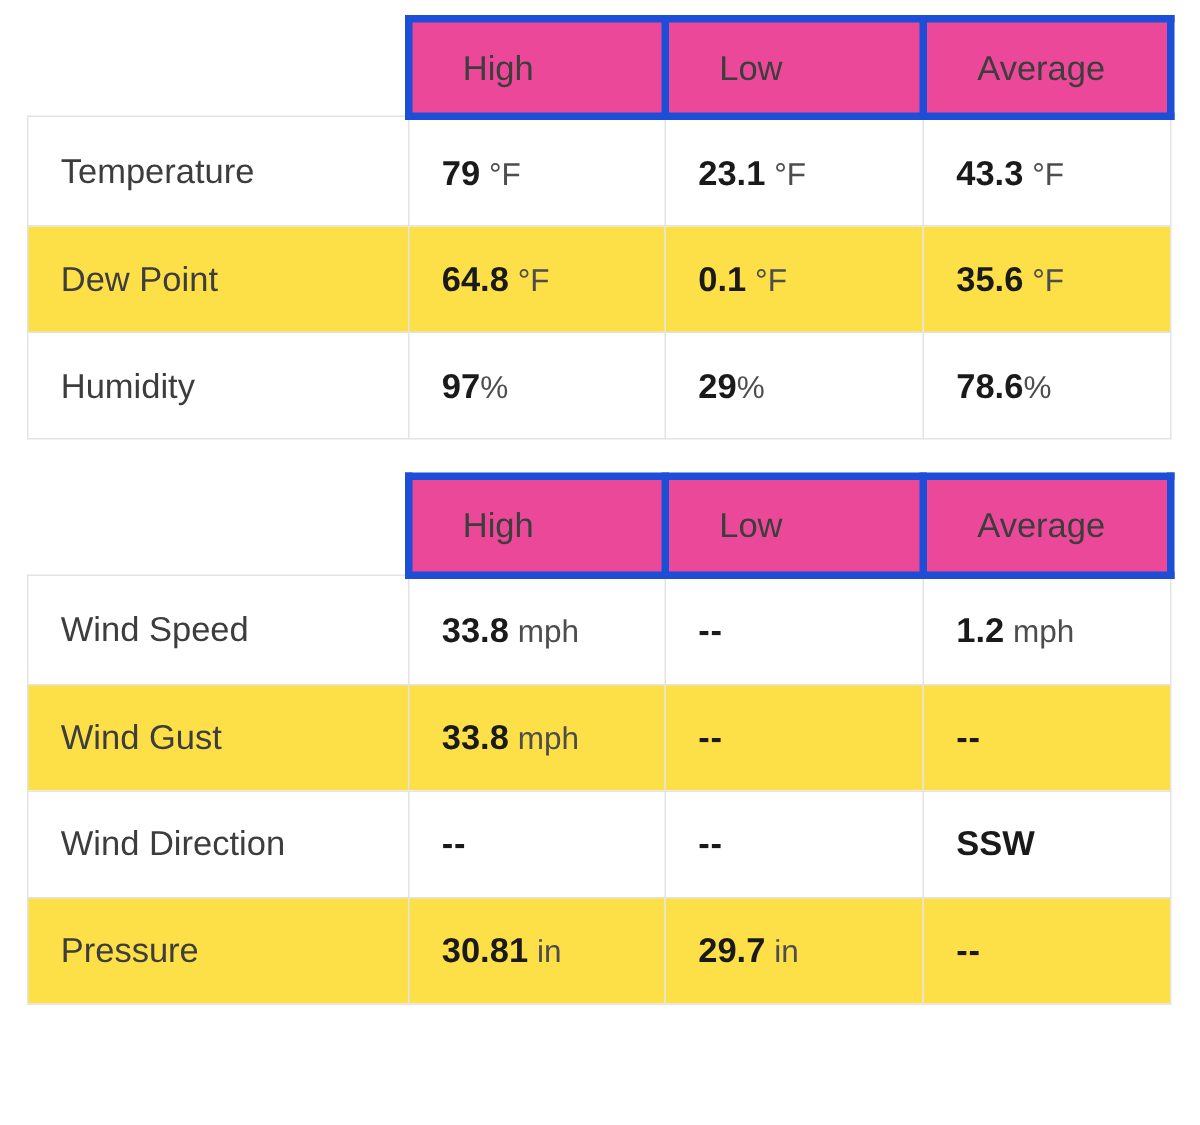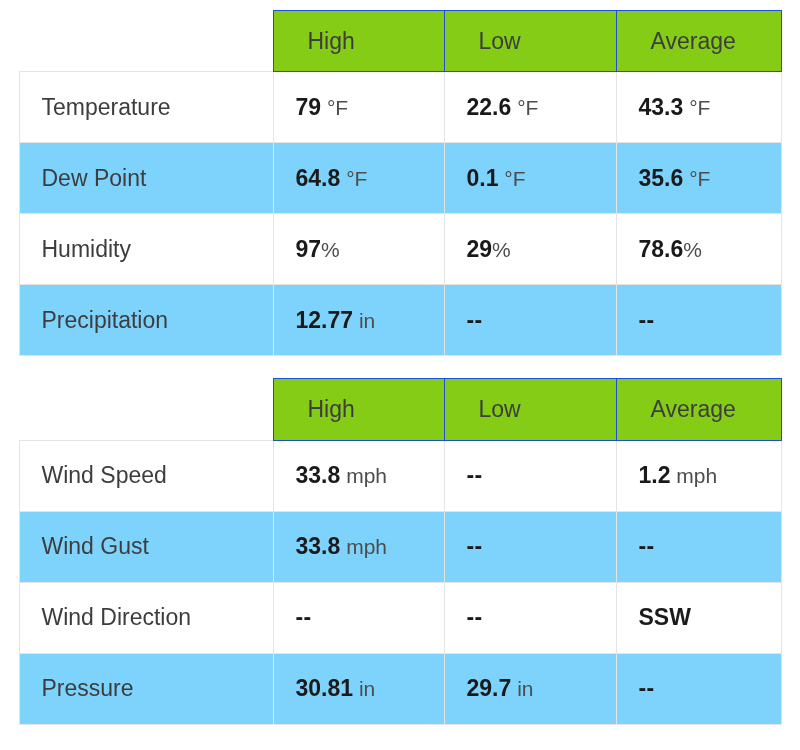--- a/index.html
+++ b/index.html
@@ -36,43 +36,43 @@
   .col-low     { width: 172px; }
   .col-average { width: 165px; }
 
   
   .summary-table thead th {
     font-weight: normal;
     font-size: 23px;
     color: #3d3d3d;
     text-align: left;
     padding: 18px 0 17px 34px;
-    border: 1px solid #1d4ed8;
-    background: #84cc16;
+    border: 5px solid #1d4ed8;
+    background: #ec4899;
     vertical-align: middle;
     line-height: 1.1;
   }
   .summary-table thead th.corner {
     border: none;
     background: transparent;
     padding: 0;
   }
 
   
   .summary-table tbody td {
     border: 1px solid #e4e4e4;
     padding: 16px 0 16px 22px;
     font-size: 23px;
     vertical-align: middle;
     line-height: 1.1;
     height: 38px;
     margin-left: 40px;
   }
   .summary-table tbody tr.stripe td {
-    background: #7dd3fc;
+    background: #fde047;
   }
   .summary-table tbody tr.plain td {
     background: #ffffff;
   }
 
   .row-label {
     font-weight: normal;
     color: #3d3d3d;
     white-space: nowrap;
   }
@@ -124,21 +124,21 @@
         </tr>
       </thead>
       <tbody>
 
         <tr class="plain">
           <td class="row-label">Temperature</td>
           <td>
             <span class="metric-value">79</span><span class="metric-unit spaced">°F</span>
           </td>
           <td>
-            <span class="metric-value">22.6</span><span class="metric-unit spaced">°F</span>
+            <span class="metric-value">23.1</span><span class="metric-unit spaced">°F</span>
           </td>
           <td>
             <span class="metric-value">43.3</span><span class="metric-unit spaced">°F</span>
           </td>
         </tr>
 
         <tr class="stripe">
           <td class="row-label">Dew Point</td>
           <td>
             <span class="metric-value">64.8</span><span class="metric-unit spaced">°F</span>
@@ -157,32 +157,20 @@
             <span class="metric-value">97</span><span class="metric-unit flush">%</span>
           </td>
           <td>
             <span class="metric-value">29</span><span class="metric-unit flush">%</span>
           </td>
           <td>
             <span class="metric-value">78.6</span><span class="metric-unit flush">%</span>
           </td>
         </tr>
 
-        <tr class="stripe">
-          <td class="row-label">Precipitation</td>
-          <td>
-            <span class="metric-value">12.77</span><span class="metric-unit spaced">in</span>
-          </td>
-          <td>
-            <span class="missing">--</span>
-          </td>
-          <td>
-            <span class="missing">--</span>
-          </td>
-        </tr>
 
       </tbody>
     </table>
   </div>
 
   <div class="table-gap"></div>
 
   <div>
     <table class="summary-table">
       <colgroup>

